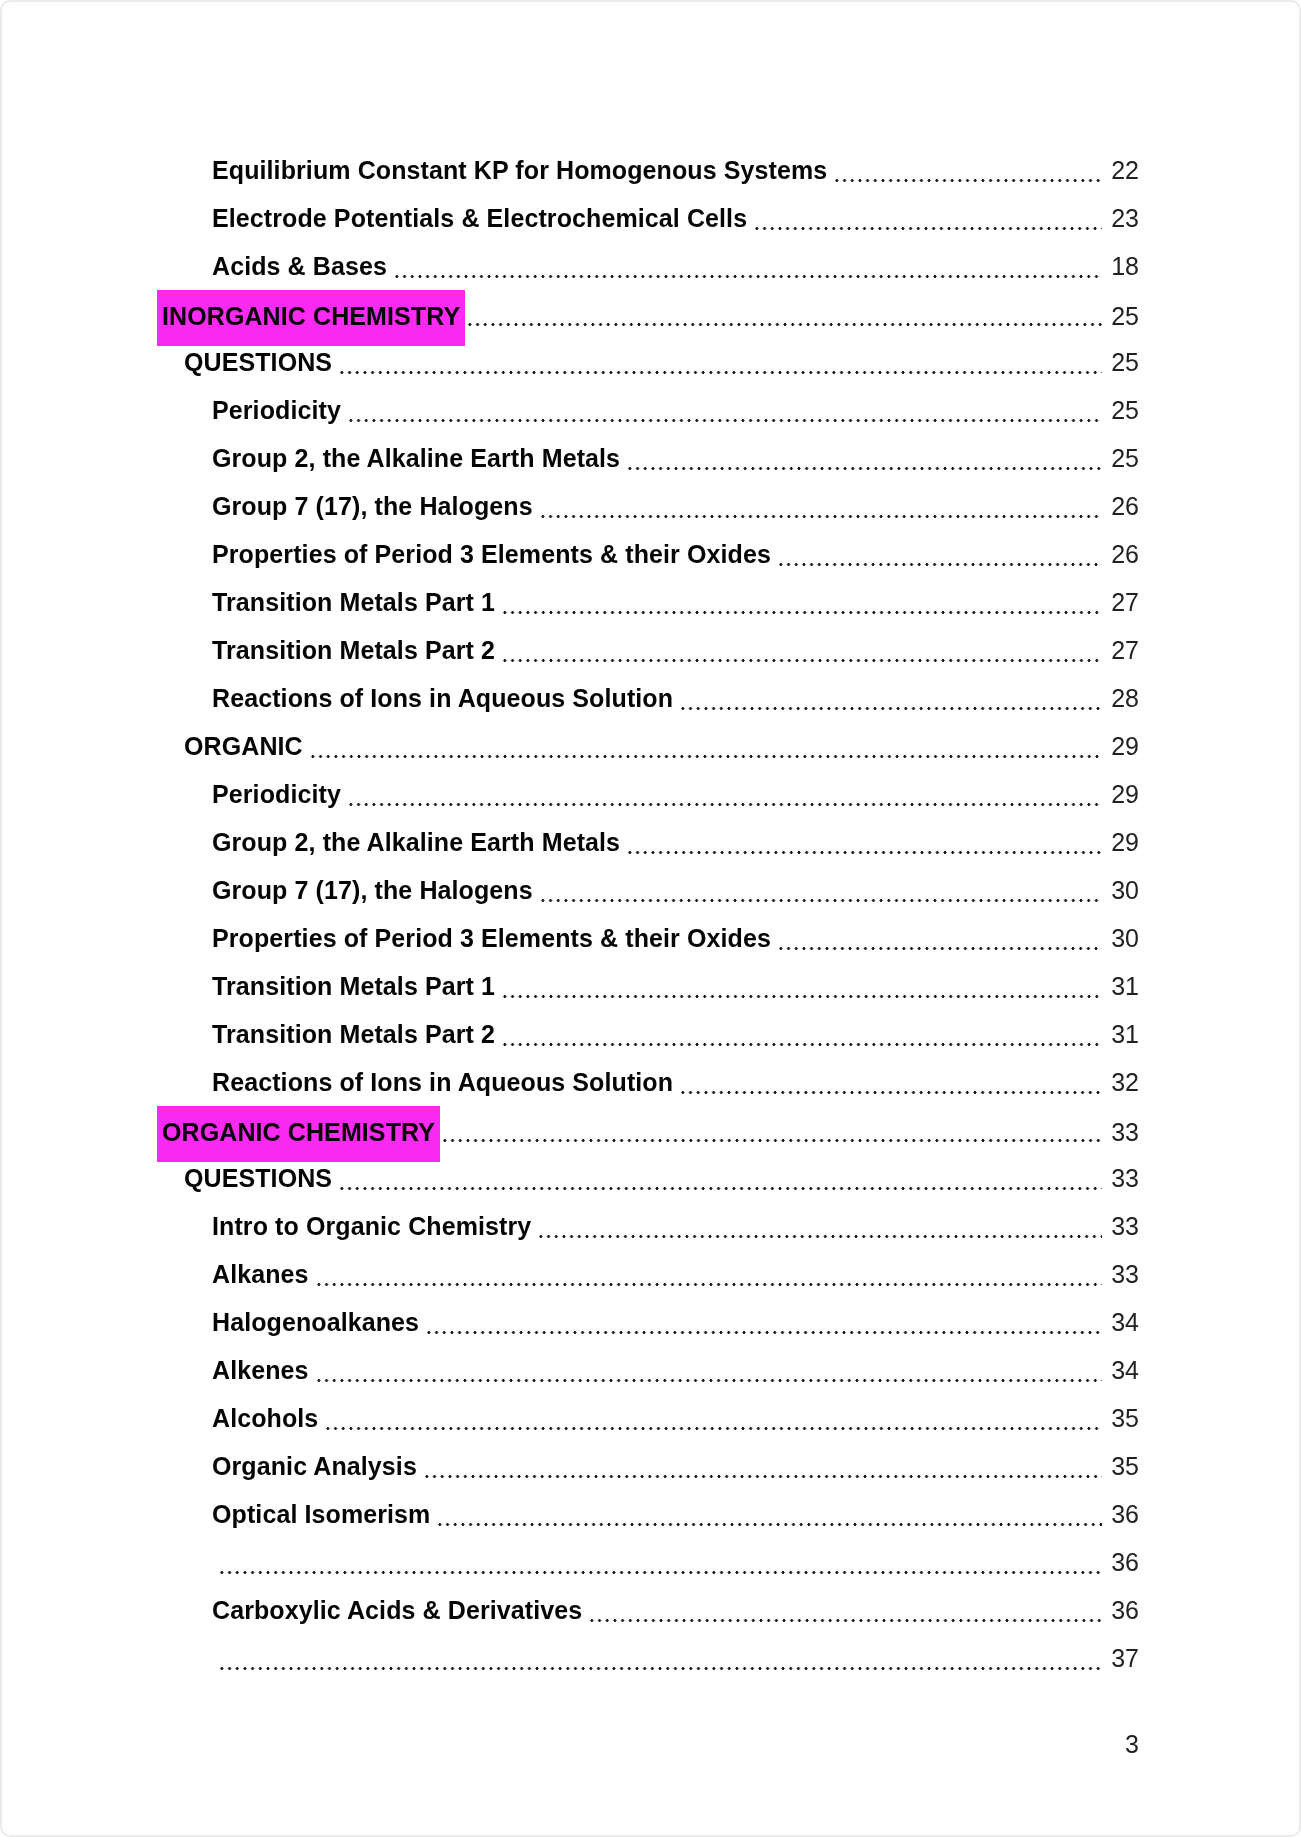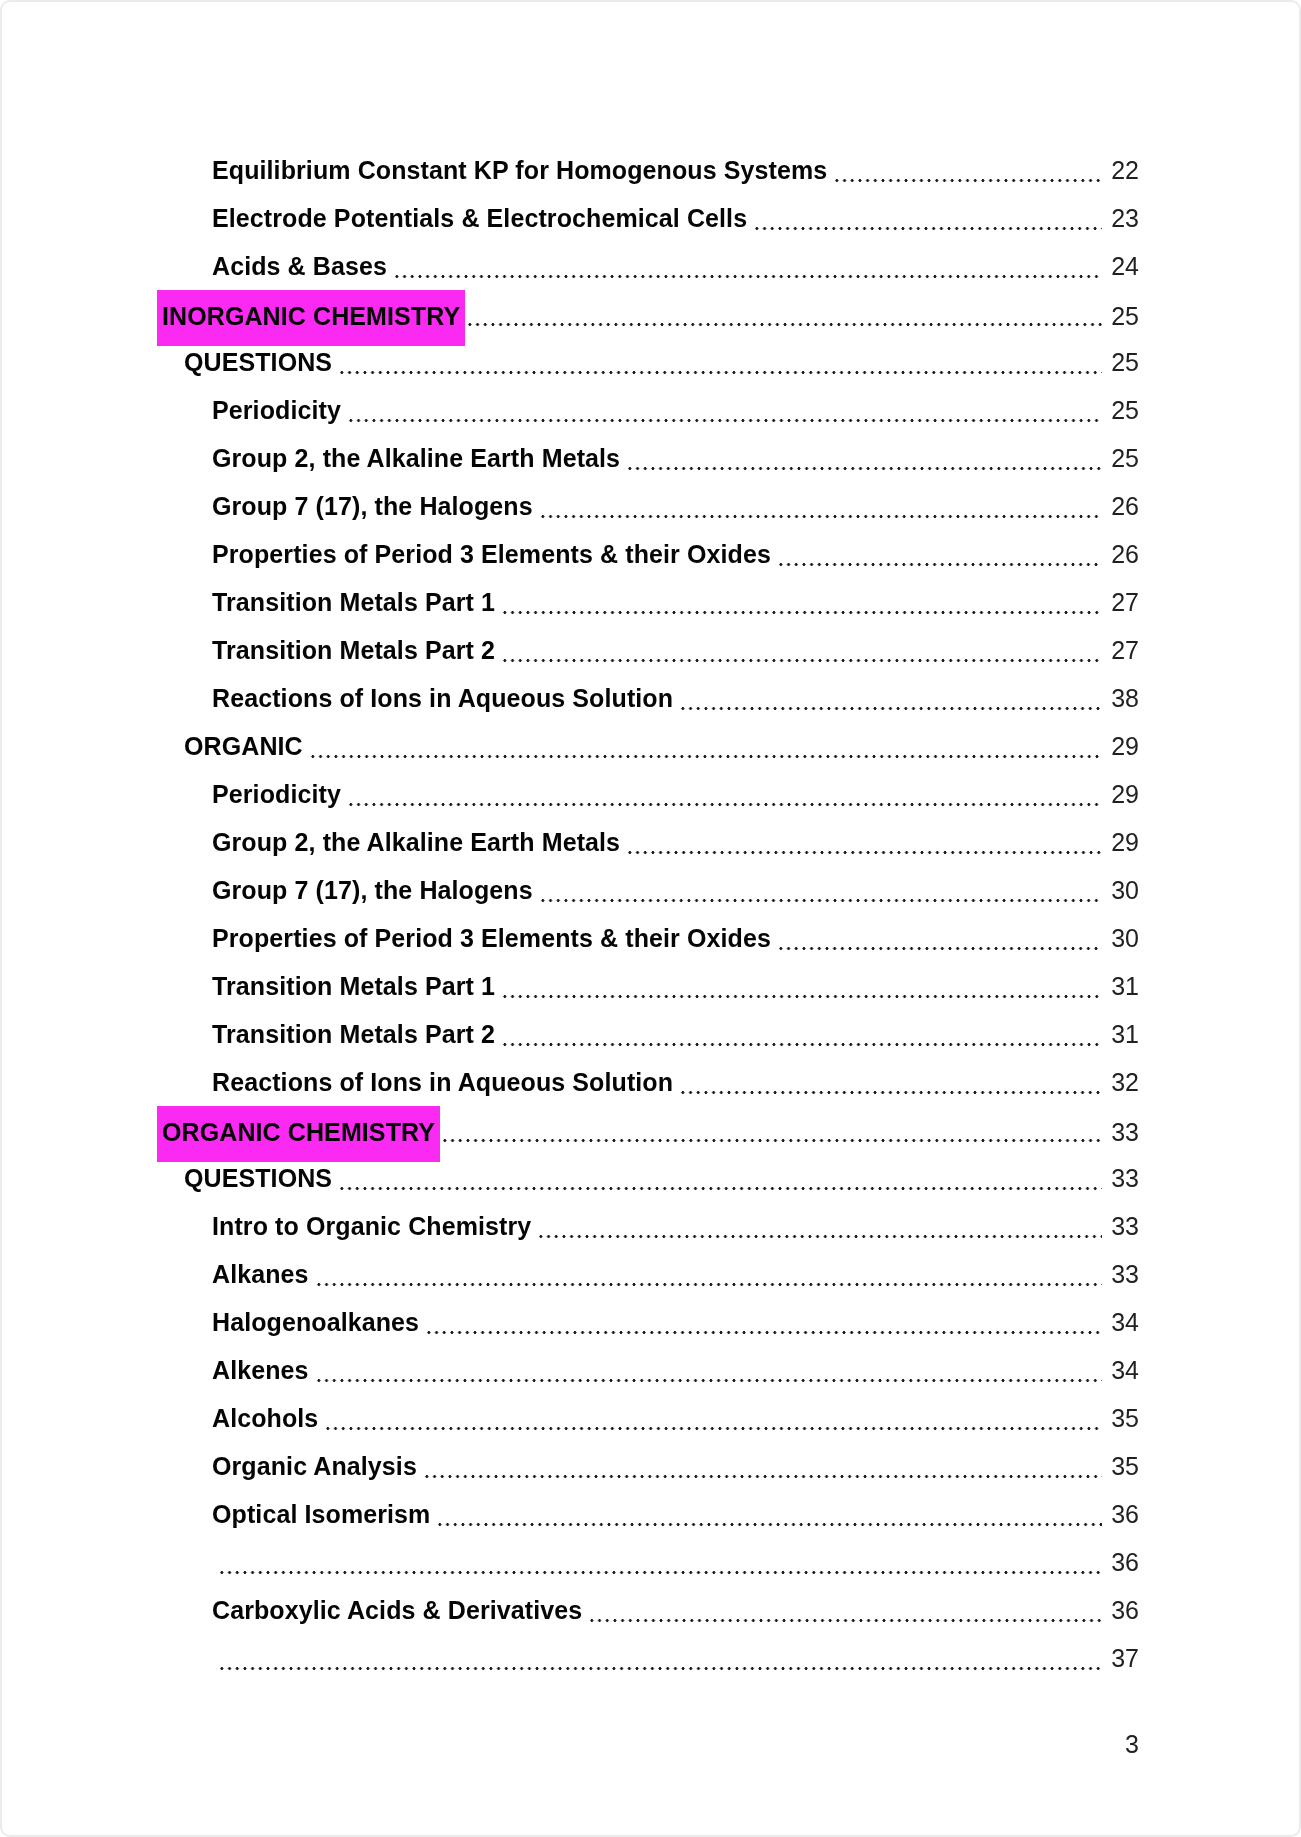--- a/index.html
+++ b/index.html
@@ -85,21 +85,21 @@
 
   <div class="toc-row level-2">
     <span class="toc-label">Electrode Potentials &amp; Electrochemical Cells</span>
     <span class="leader"></span>
     <span class="toc-page">23</span>
   </div>
 
   <div class="toc-row level-2">
     <span class="toc-label">Acids &amp; Bases</span>
     <span class="leader"></span>
-    <span class="toc-page">24</span>
+    <span class="toc-page">18</span>
   </div>
 
   <div class="toc-row level-0">
     <span class="toc-label hl">INORGANIC CHEMISTRY</span>
     <span class="leader"></span>
     <span class="toc-page">25</span>
   </div>
 
   <div class="toc-row level-1">
     <span class="toc-label">QUESTIONS</span>
@@ -139,21 +139,21 @@
 
   <div class="toc-row level-2">
     <span class="toc-label">Transition Metals Part 2</span>
     <span class="leader"></span>
     <span class="toc-page">27</span>
   </div>
 
   <div class="toc-row level-2">
     <span class="toc-label">Reactions of Ions in Aqueous Solution</span>
     <span class="leader"></span>
-    <span class="toc-page">38</span>
+    <span class="toc-page">28</span>
   </div>
 
   <div class="toc-row level-1">
     <span class="toc-label">ORGANIC</span>
     <span class="leader"></span>
     <span class="toc-page">29</span>
   </div>
 
   <div class="toc-row level-2">
     <span class="toc-label">Periodicity</span>

